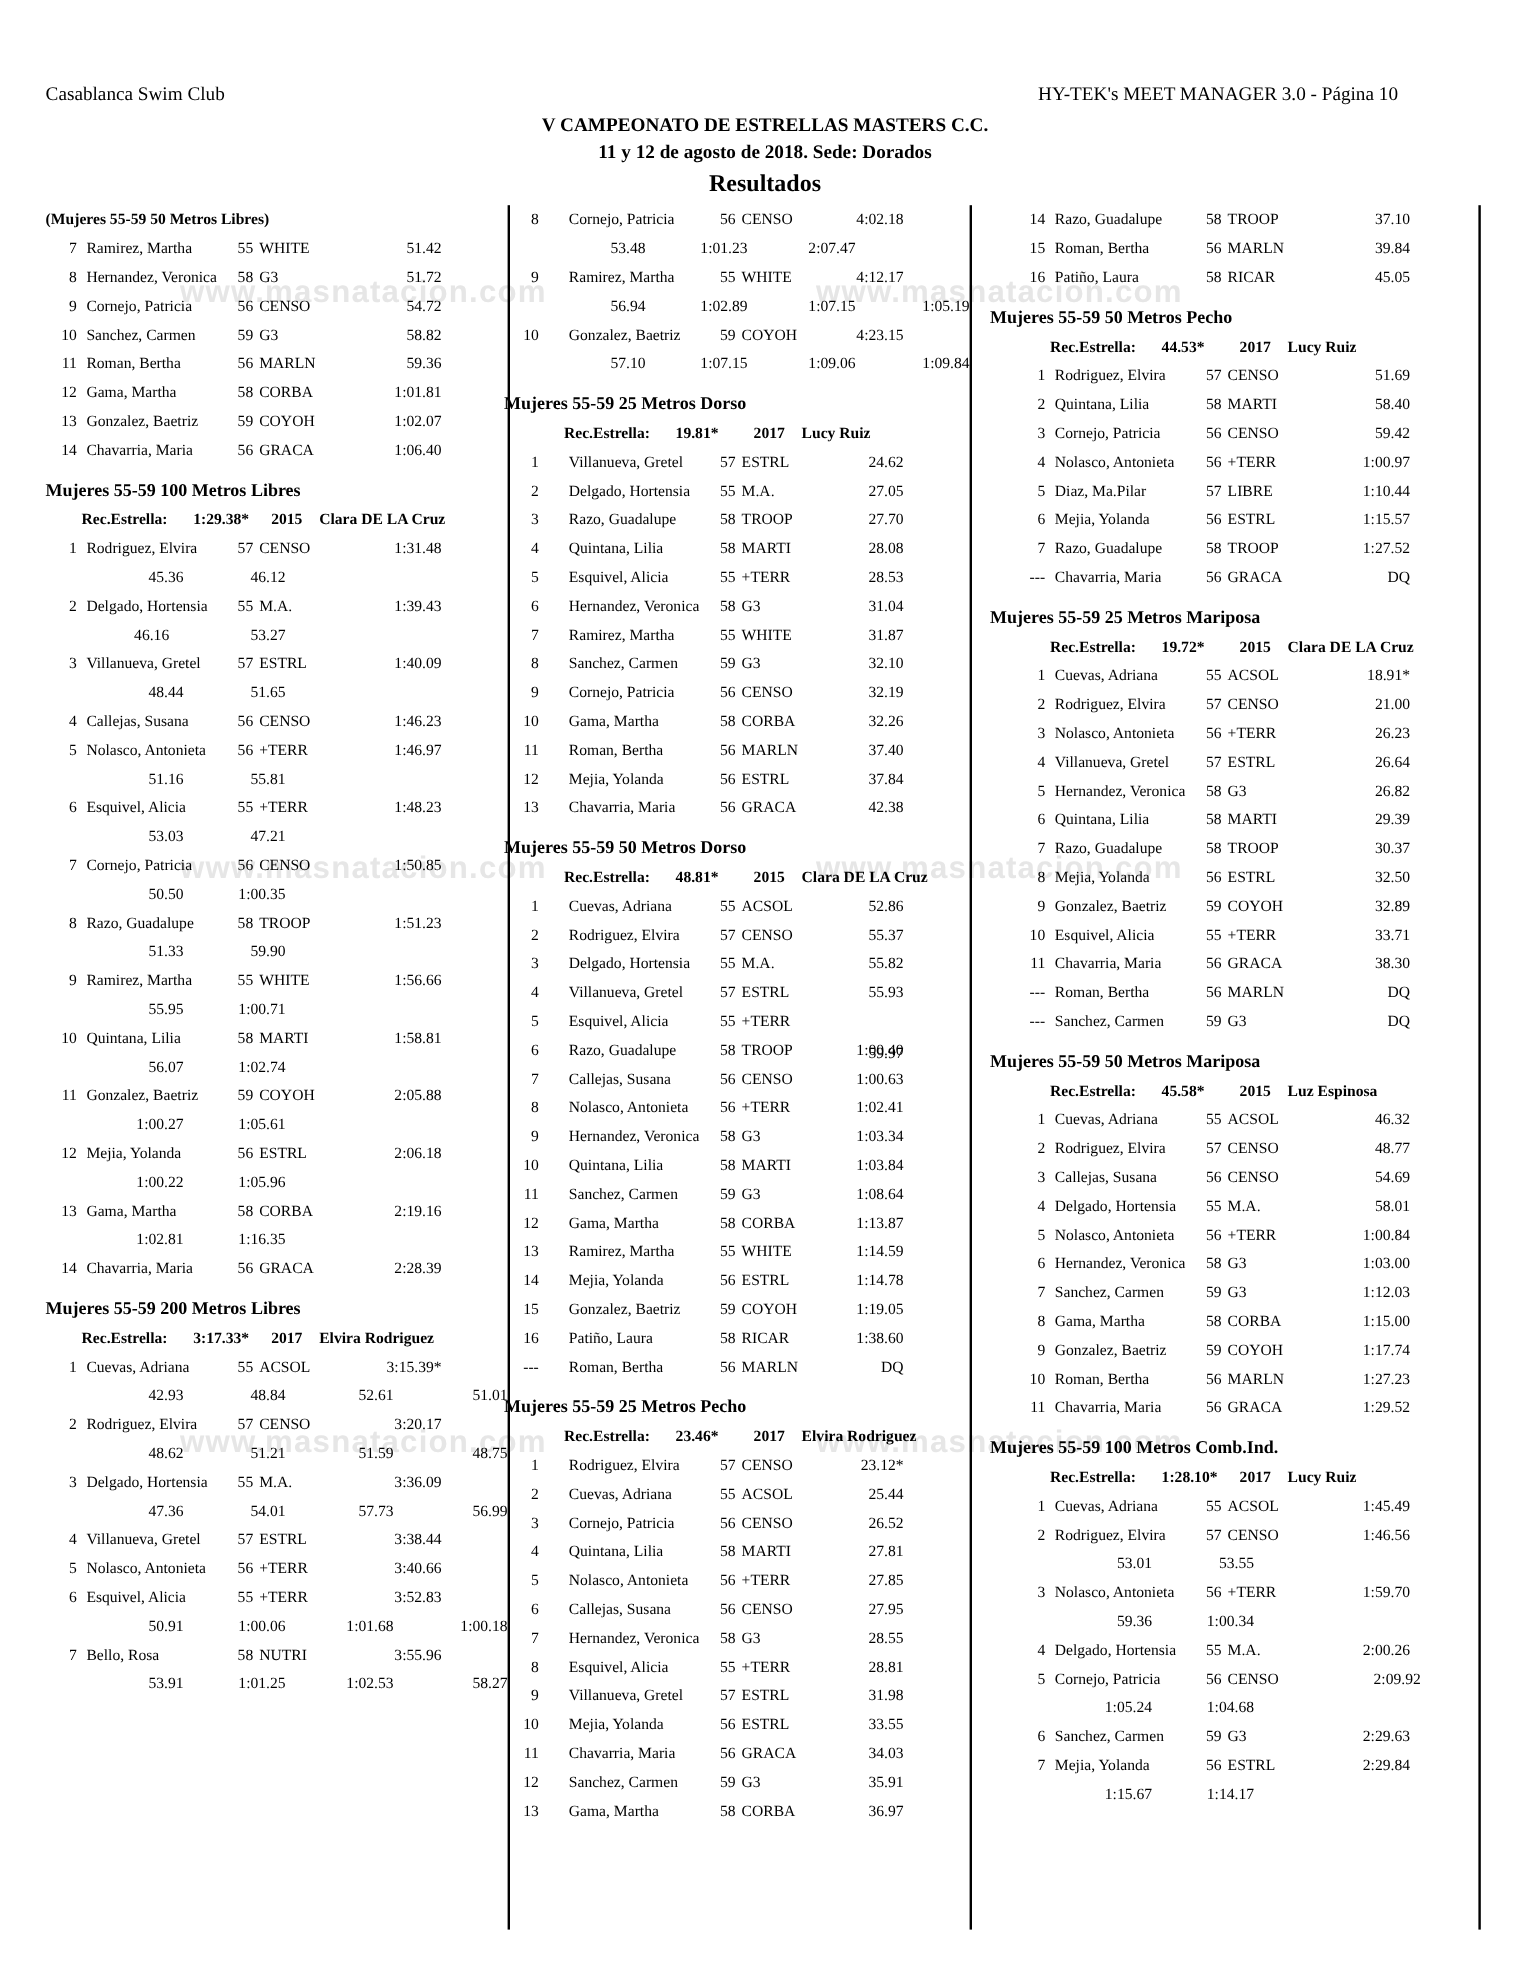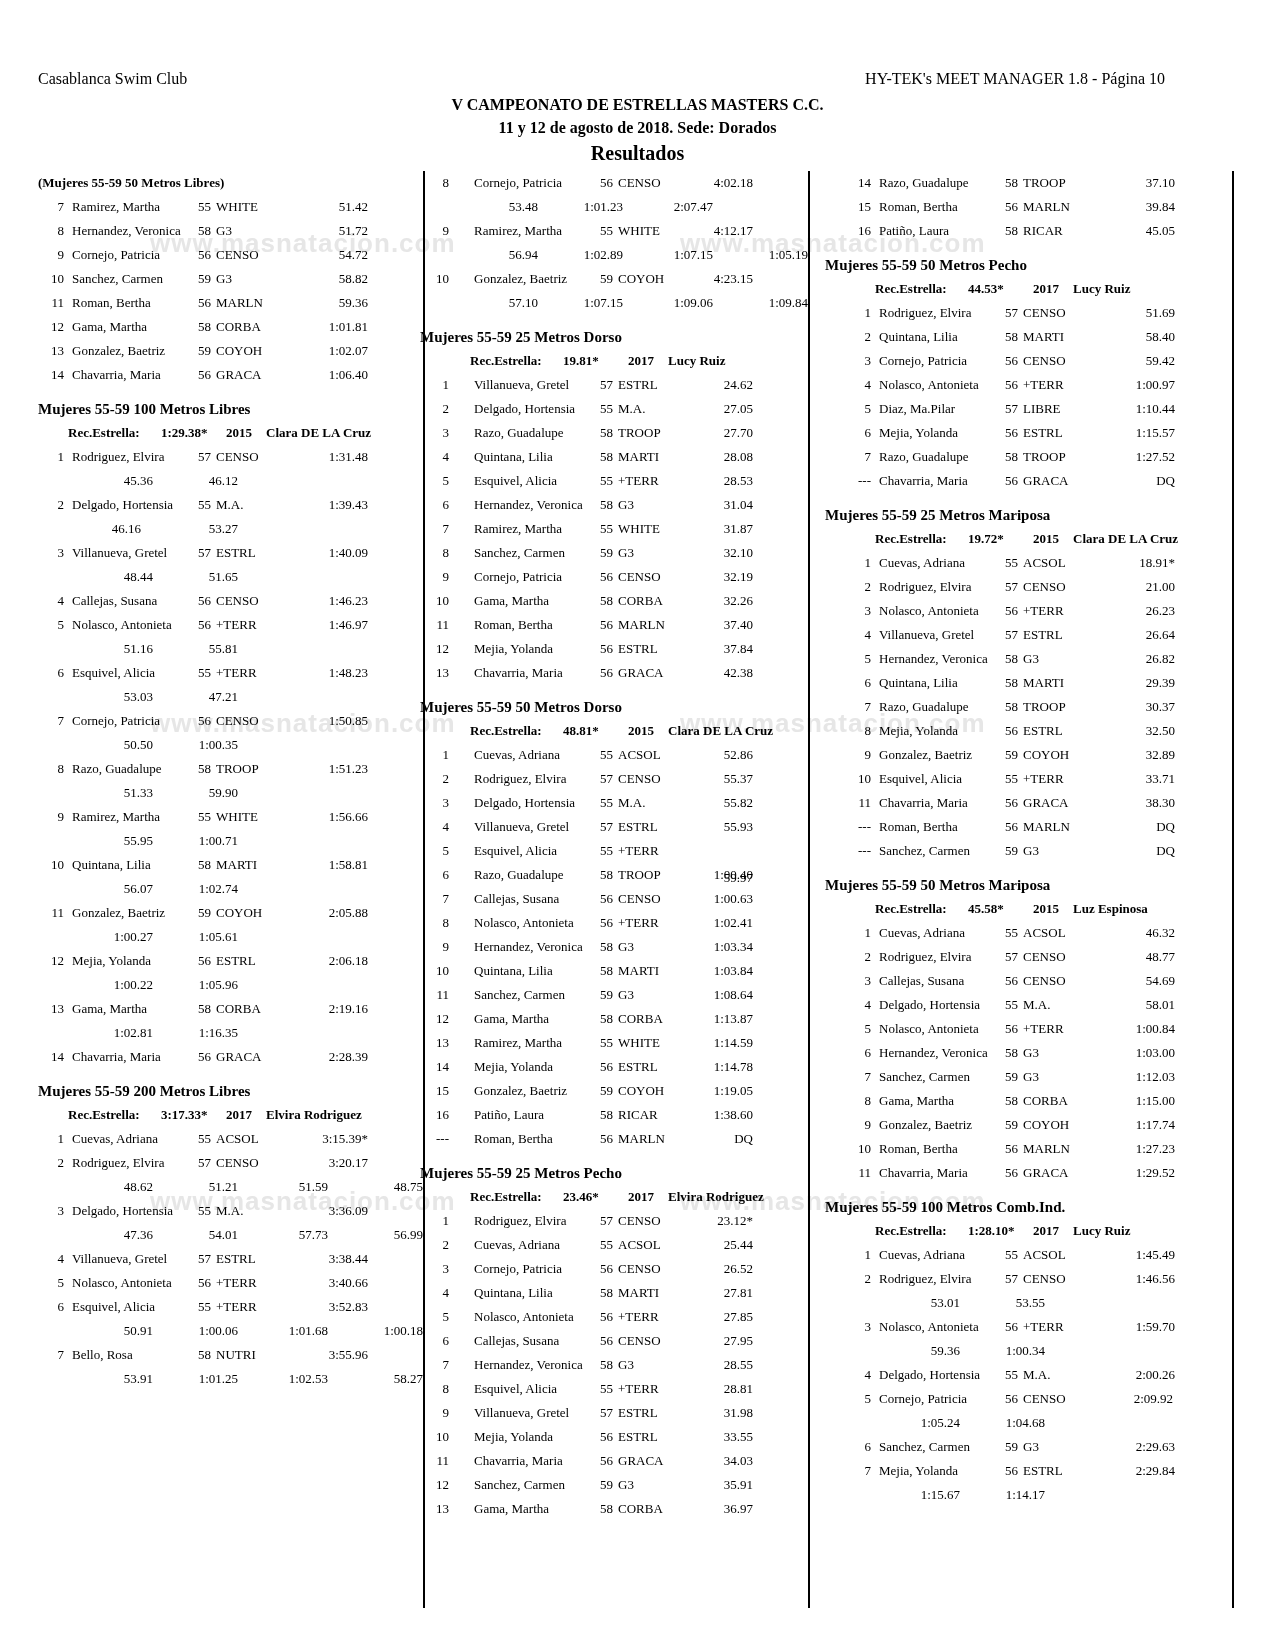--- a/index.html
+++ b/index.html
@@ -20,21 +20,21 @@
   .row span { position:absolute; }
   .gap { height:10px; }
   .watermark { position:absolute; font-family:"Liberation Sans","DejaVu Sans",sans-serif; font-weight:bold;
                font-size:26px; color:#e6e6e6; letter-spacing:1px; white-space:nowrap; z-index:0; }
   .col { z-index:1; }
 </style>
 </head>
 <body>
 
 <div class="hdr-left">Casablanca Swim Club</div>
-<div class="hdr-right">HY-TEK's MEET MANAGER 1.8 - Página 10</div>
+<div class="hdr-right">HY-TEK's MEET MANAGER 3.0 - Página 10</div>
 <div class="title1">V CAMPEONATO DE ESTRELLAS MASTERS C.C.</div>
 <div class="title2">11 y 12 de agosto de 2018. Sede: Dorados</div>
 <div class="title3">Resultados</div>
 
 <div class="watermark" style="left:150px; top:228px;">www.masnatacion.com</div>
 <div class="watermark" style="left:680px; top:228px;">www.masnatacion.com</div>
 <div class="watermark" style="left:150px; top:708px;">www.masnatacion.com</div>
 <div class="watermark" style="left:680px; top:708px;">www.masnatacion.com</div>
 <div class="watermark" style="left:150px; top:1186px;">www.masnatacion.com</div>
 <div class="watermark" style="left:680px; top:1186px;">www.masnatacion.com</div>
@@ -264,20 +264,26 @@
       <span style="left:228px;">Elvira Rodriguez</span>
     </div>
     <div class="row">
       <span style="right:359px; text-align:right;">1</span>
       <span style="left:34px;">Cuevas, Adriana</span>
       <span style="left:160px;">55</span>
       <span style="left:178px;">ACSOL</span>
       <span style="right:55px; text-align:right;">3:15.39*</span>
     </div>
     <div class="row">
+      <span style="right:270px; text-align:right;">42.93</span>
+      <span style="right:185px; text-align:right;">48.84</span>
+      <span style="right:95px; text-align:right;">52.61</span>
+      <span style="right:0px; text-align:right;">51.01</span>
+    </div>
+    <div class="row">
       <span style="right:359px; text-align:right;">2</span>
       <span style="left:34px;">Rodriguez, Elvira</span>
       <span style="left:160px;">57</span>
       <span style="left:178px;">CENSO</span>
       <span style="right:55px; text-align:right;">3:20.17</span>
     </div>
     <div class="row">
       <span style="right:270px; text-align:right;">48.62</span>
       <span style="right:185px; text-align:right;">51.21</span>
       <span style="right:95px; text-align:right;">51.59</span>
@@ -1014,21 +1020,21 @@
       <span style="left:34px;">Delgado, Hortensia</span>
       <span style="left:160px;">55</span>
       <span style="left:178px;">M.A.</span>
       <span style="right:55px; text-align:left;">2:00.26</span>
     </div>
     <div class="row">
       <span style="right:359px; text-align:right;">5</span>
       <span style="left:34px;">Cornejo, Patricia</span>
       <span style="left:160px;">56</span>
       <span style="left:178px;">CENSO</span>
-      <span style="right:57px; text-align:center;">2:09.92</span>
+      <span style="right:46px; text-align:center;">2:09.92</span>
     </div>
     <div class="row">
       <span style="right:270px; text-align:right;">1:05.24</span>
       <span style="right:185px; text-align:right;">1:04.68</span>
     </div>
     <div class="row">
       <span style="right:359px; text-align:right;">6</span>
       <span style="left:34px;">Sanchez, Carmen</span>
       <span style="left:160px;">59</span>
       <span style="left:178px;">G3</span>

